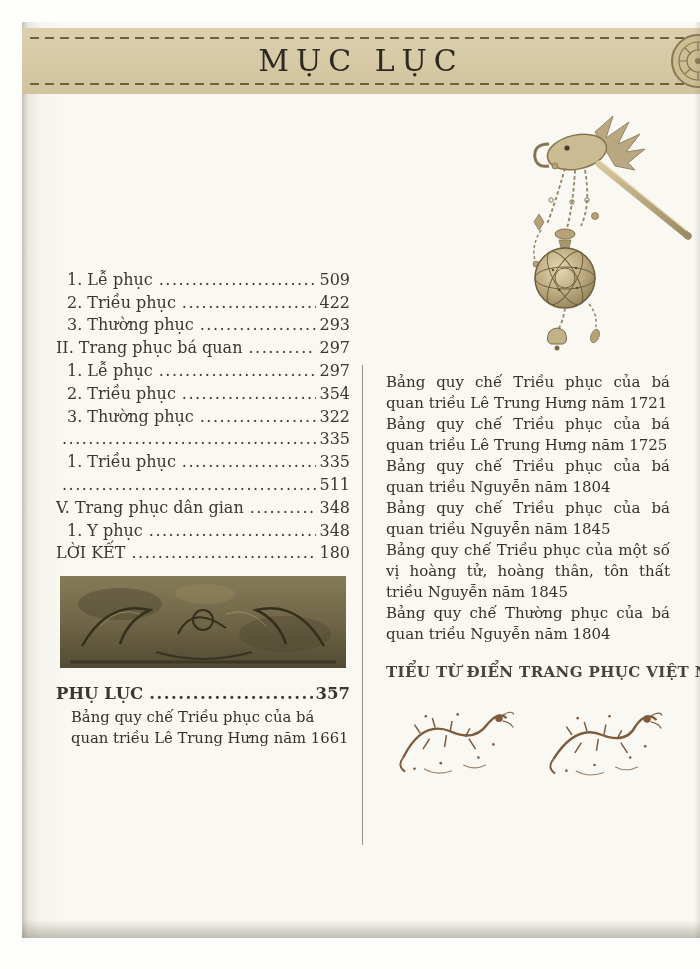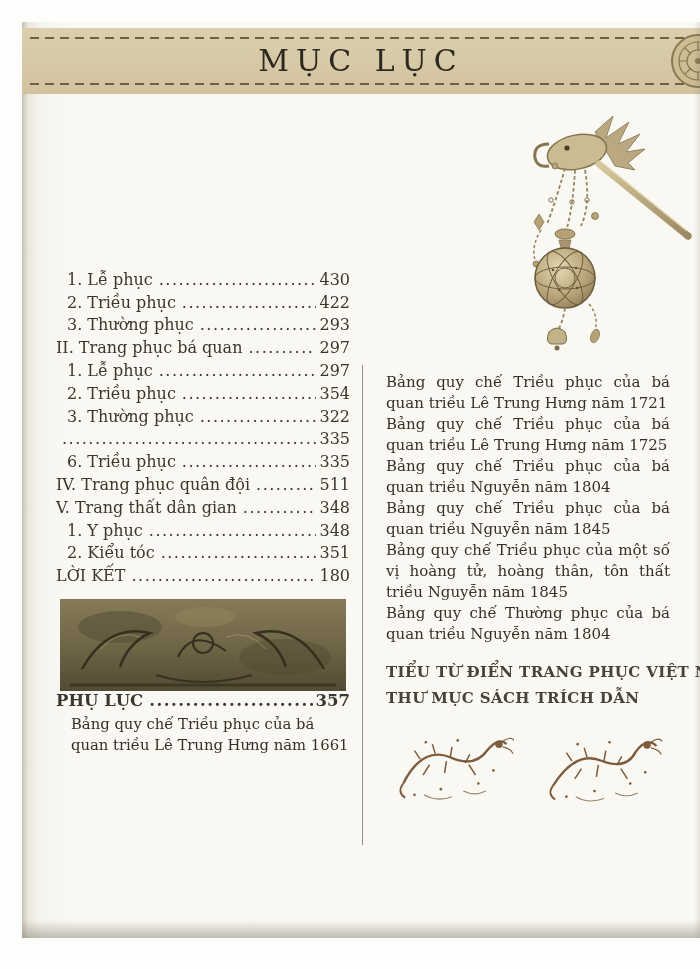--- a/index.html
+++ b/index.html
@@ -50,21 +50,21 @@
   .leader {
     flex:1; overflow:hidden; white-space:nowrap; margin:0 3px 0 6px;
     color:#3c3931; min-width:12px;
   }
   .leader::after {
     content:"....................................................................................................";
     letter-spacing:1.5px;
   }
   .toc-page { white-space:nowrap; }
   .relief { width:286px; height:92px; margin:12px 0 0 4px; display:block; }
-  .appendix-row { display:flex; align-items:baseline; margin-top:0; font-weight:bold; font-size:16.5px; }
+  .appendix-row { display:flex; align-items:baseline; margin-top:16px; font-weight:bold; font-size:16.5px; }
   .appendix-note { font-size:14.8px; line-height:21px; padding-left:15px; margin-top:3px; color:#34312a; }
   
   .divider { position:absolute; left:340px; top:343px; width:1px; height:480px; background:#95908４; background:#95908a; }
   
   .right-column { position:absolute; left:364px; top:350px; width:284px; font-size:15px; line-height:21px; color:#34312a; }
   .catalog-entry { margin:0; text-align:justify; }
   .headings { margin-top:14px; }
   .section-heading { font-weight:bold; font-size:15px; letter-spacing:0.4px; color:#474339; line-height:26px; white-space:nowrap; }
   .dragons { margin-top:16px; display:flex; gap:28px; padding-left:6px; }
   .dragon-ornament { width:122px; height:84px; }
@@ -147,21 +147,21 @@
         <path d="M112 200 q10 12 6 26" fill="none" stroke="#95855f" stroke-width="1.5" stroke-dasharray="3 2.5"></path>
         <ellipse cx="118" cy="232" rx="4" ry="7" fill="#b5a377" stroke="#857450" stroke-width="0.8" transform="rotate(20 118 232)"></ellipse>
       </svg>
     </div>
 
     <div class="toc-column">
 
       <div class="toc-row sub">
         <span class="toc-label">1. Lễ phục</span>
         <span class="leader"></span>
-        <span class="toc-page">430</span>
+        <span class="toc-page">509</span>
       </div>
       <div class="toc-row sub">
         <span class="toc-label">2. Triều phục</span>
         <span class="leader"></span>
         <span class="toc-page">422</span>
       </div>
       <div class="toc-row sub">
         <span class="toc-label">3. Thường phục</span>
         <span class="leader"></span>
         <span class="toc-page">293</span>
@@ -184,43 +184,37 @@
       <div class="toc-row sub">
         <span class="toc-label">3. Thường phục</span>
         <span class="leader"></span>
         <span class="toc-page">322</span>
       </div>
       <div class="toc-row">
         <span class="leader"></span>
         <span class="toc-page">335</span>
       </div>
       <div class="toc-row sub">
-        <span class="toc-label">6. Triều phục</span>
+        <span class="toc-label">1. Triều phục</span>
         <span class="leader"></span>
         <span class="toc-page">335</span>
       </div>
       <div class="toc-row">
-        <span class="toc-label">IV. Trang phục quân đội</span>
         <span class="leader"></span>
         <span class="toc-page">511</span>
       </div>
       <div class="toc-row">
-        <span class="toc-label">V. Trang thất dân gian</span>
+        <span class="toc-label">V. Trang phục dân gian</span>
         <span class="leader"></span>
         <span class="toc-page">348</span>
       </div>
       <div class="toc-row sub">
         <span class="toc-label">1. Y phục</span>
         <span class="leader"></span>
         <span class="toc-page">348</span>
-      </div>
-      <div class="toc-row sub">
-        <span class="toc-label">2. Kiểu tóc</span>
-        <span class="leader"></span>
-        <span class="toc-page">351</span>
       </div>
       <div class="toc-row">
         <span class="toc-label">LỜI KẾT</span>
         <span class="leader"></span>
         <span class="toc-page">180</span>
       </div>
 
       <div class="relief">
         <svg viewBox="0 0 286 92" width="286" height="92">
           <defs>
@@ -257,21 +251,20 @@
     <div class="right-column">
       <p class="catalog-entry">Bảng quy chế Triều phục của bá quan triều Lê Trung Hưng năm 1721</p>
       <p class="catalog-entry">Bảng quy chế Triều phục của bá quan triều Lê Trung Hưng năm 1725</p>
       <p class="catalog-entry">Bảng quy chế Triều phục của bá quan triều Nguyễn năm 1804</p>
       <p class="catalog-entry">Bảng quy chế Triều phục của bá quan triều Nguyễn năm 1845</p>
       <p class="catalog-entry">Bảng quy chế Triều phục của một số vị hoàng tử, hoàng thân, tôn thất triều Nguyễn năm 1845</p>
       <p class="catalog-entry">Bảng quy chế Thường phục của bá quan triều Nguyễn năm 1804</p>
 
       <div class="headings">
         <div class="section-heading">TIỂU TỪ ĐIỂN TRANG PHỤC VIỆT NAM</div>
-        <div class="section-heading">THƯ MỤC SÁCH TRÍCH DẪN</div>
       </div>
 
       <div class="dragons">
         <div class="dragon-ornament">
           <svg viewBox="0 0 130 85" width="122" height="84">
             <path d="M12 58 Q32 18 62 30 Q88 42 102 22 Q114 8 122 16" fill="none" stroke="#7d5b3c" stroke-width="2.5"></path>
             <circle cx="114" cy="16" r="4" fill="#7d5b3c"></circle>
             <path d="M118 13 q9 -6 12 -1 M118 19 q9 2 11 7" fill="none" stroke="#7d5b3c" stroke-width="1.3"></path>
             <path d="M30 32 l-6 -9 M46 26 l-3 -10 M62 30 l2 -11 M78 36 l5 -9" stroke="#7d5b3c" stroke-width="1.6"></path>
             <path d="M40 38 l-7 11 M58 34 l-2 13 M82 38 l7 11" stroke="#7d5b3c" stroke-width="1.6"></path>

